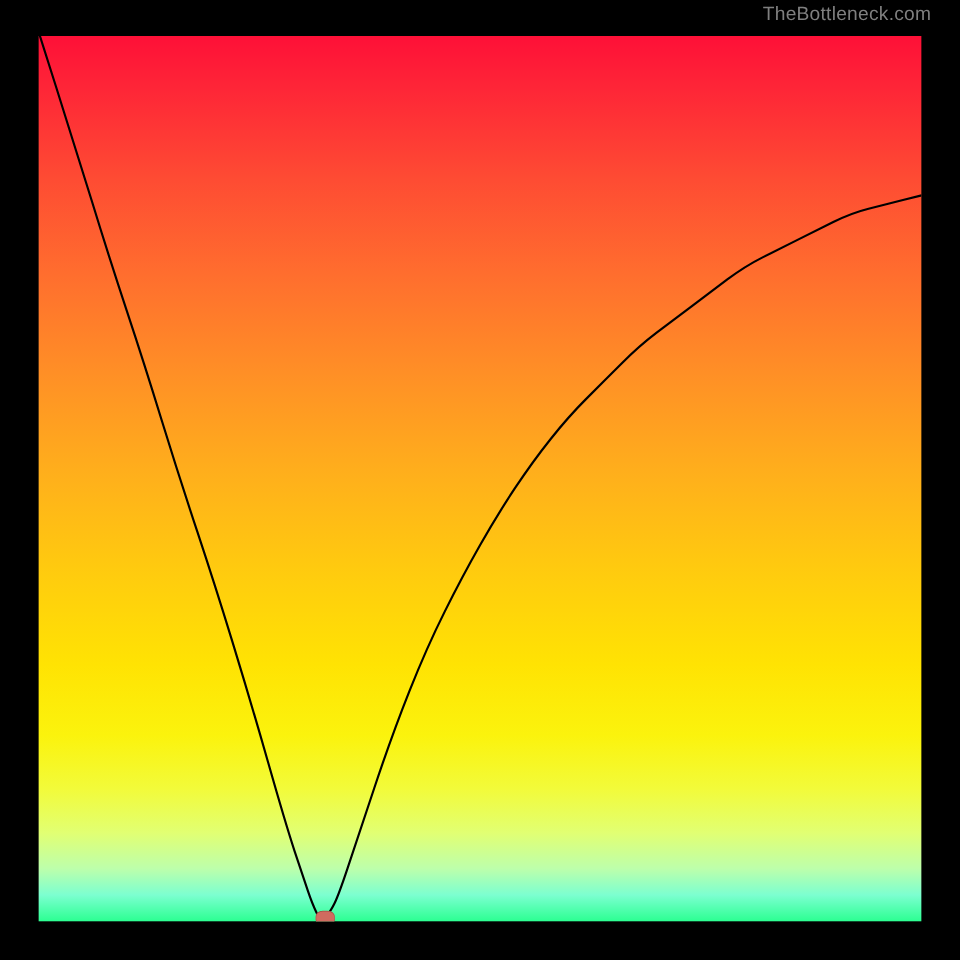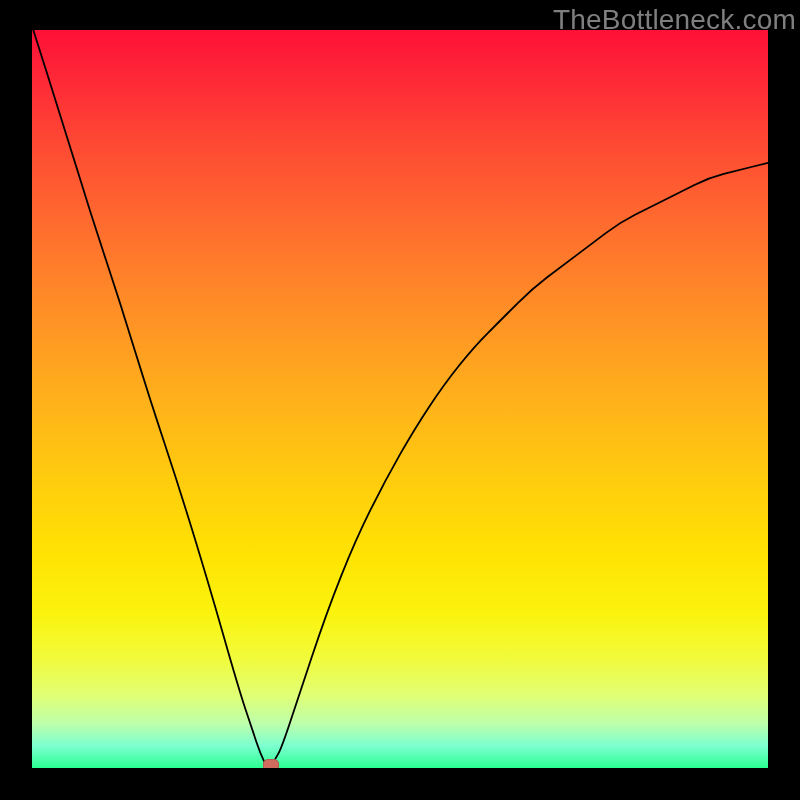--- a/index.html
+++ b/index.html
@@ -12,23 +12,23 @@
     font-family: "Helvetica Neue", Helvetica, Arial, sans-serif;
   }
   .chart-wrap {
     position: relative;
     width: 800px;
     height: 800px;
   }
   .attribution {
     position: absolute;
     top: 4px;
-    right: 4px;
+    right: 24px;
     color: #7f7f7f;
-    font-size: 28px;
+    font-size: 16px;
     font-weight: 500;
     letter-spacing: 0.2px;
     z-index: 5;
   }
   .plot-area {
     position: absolute;
     left: 32px;
     top: 30px;
     width: 736px;
     height: 738px;

